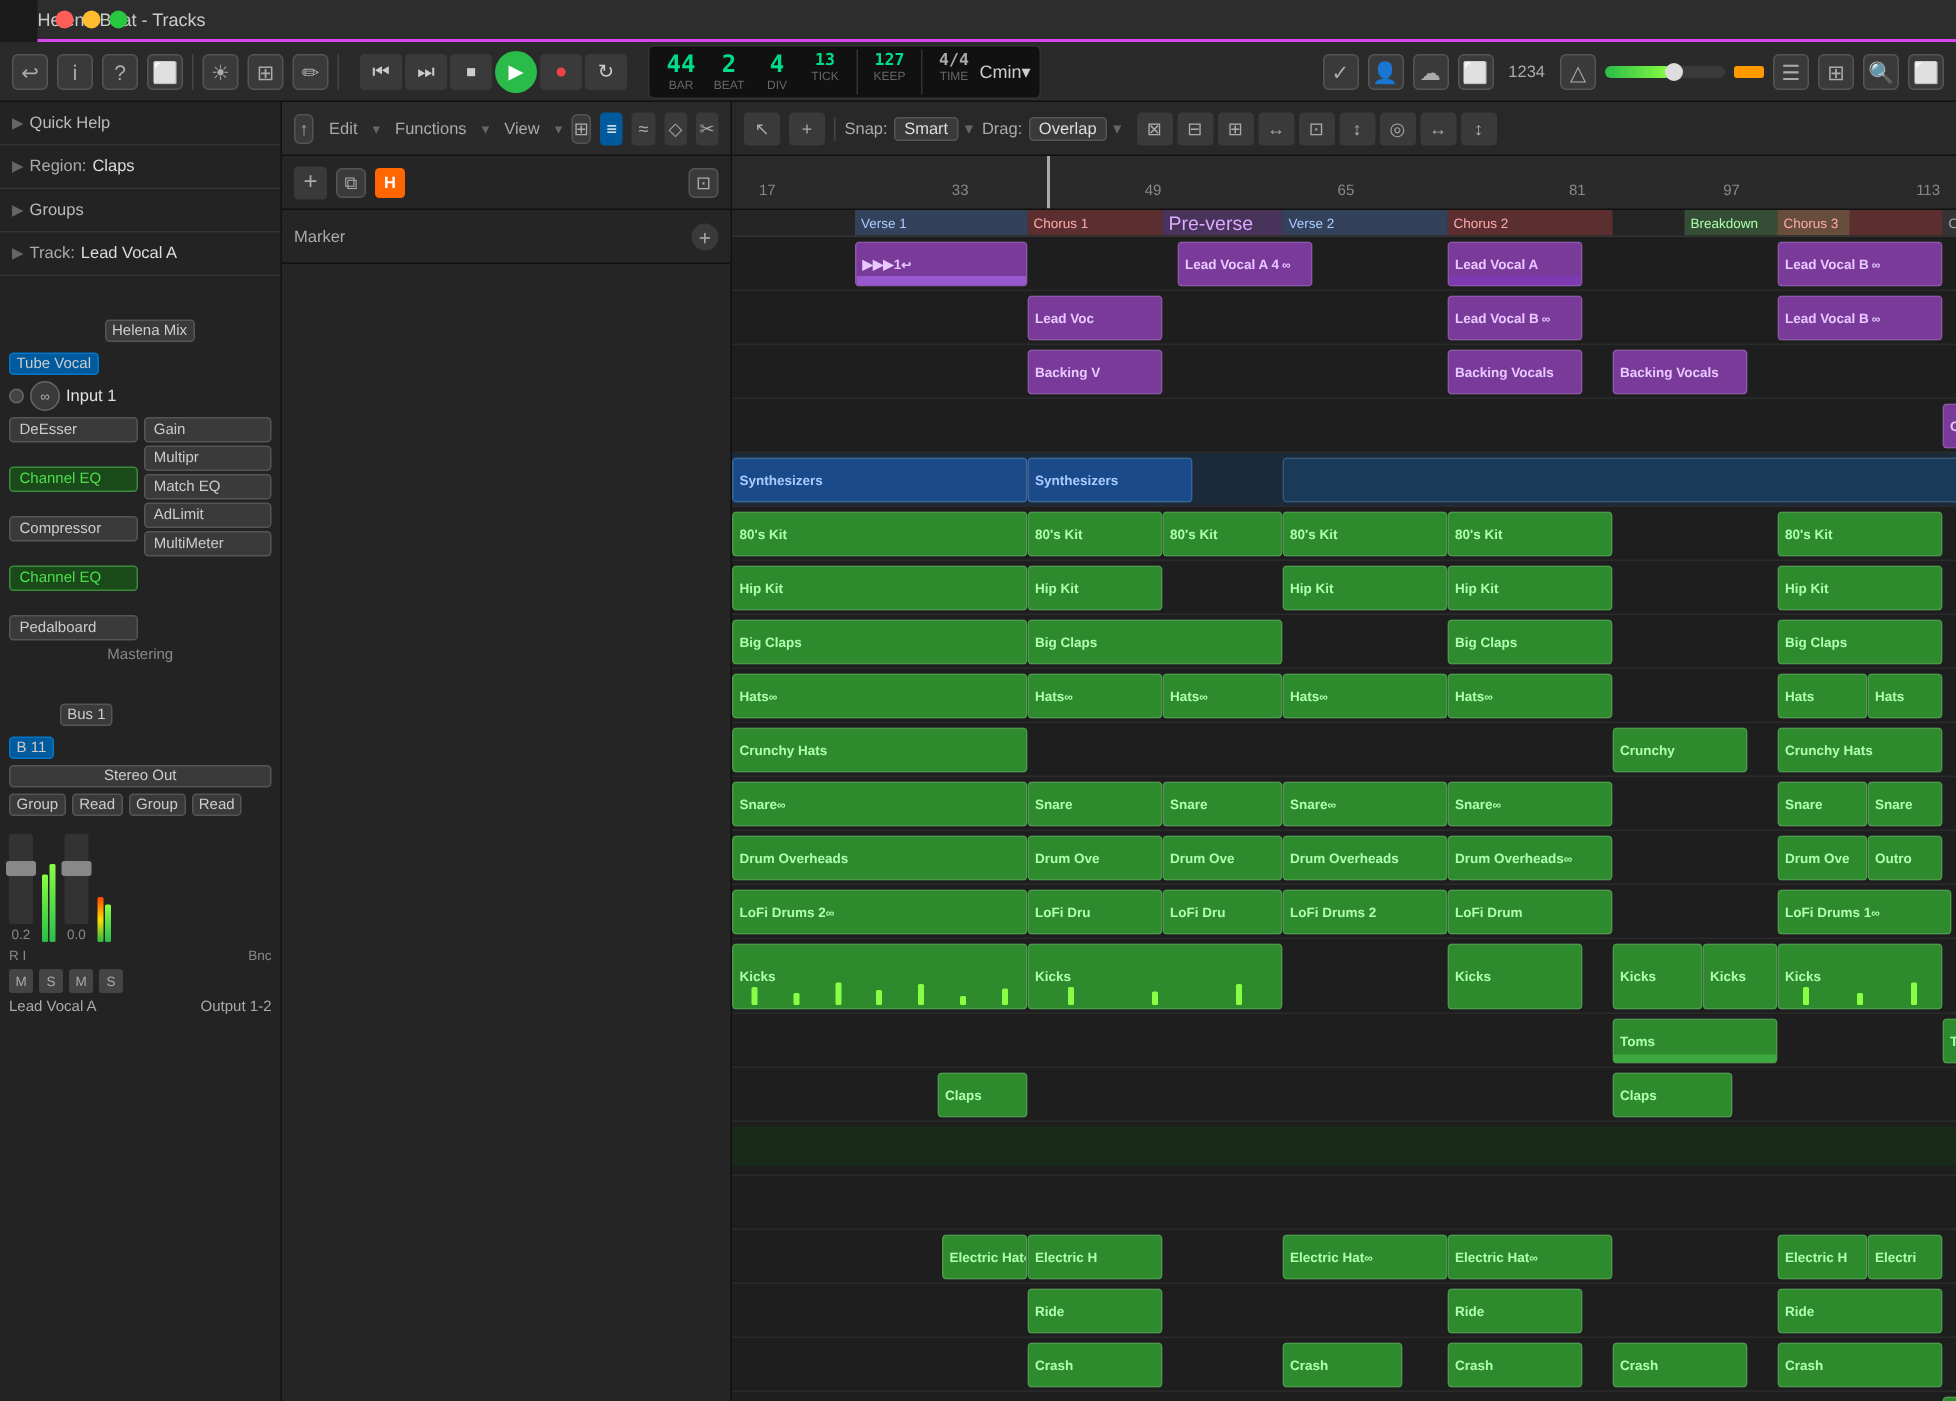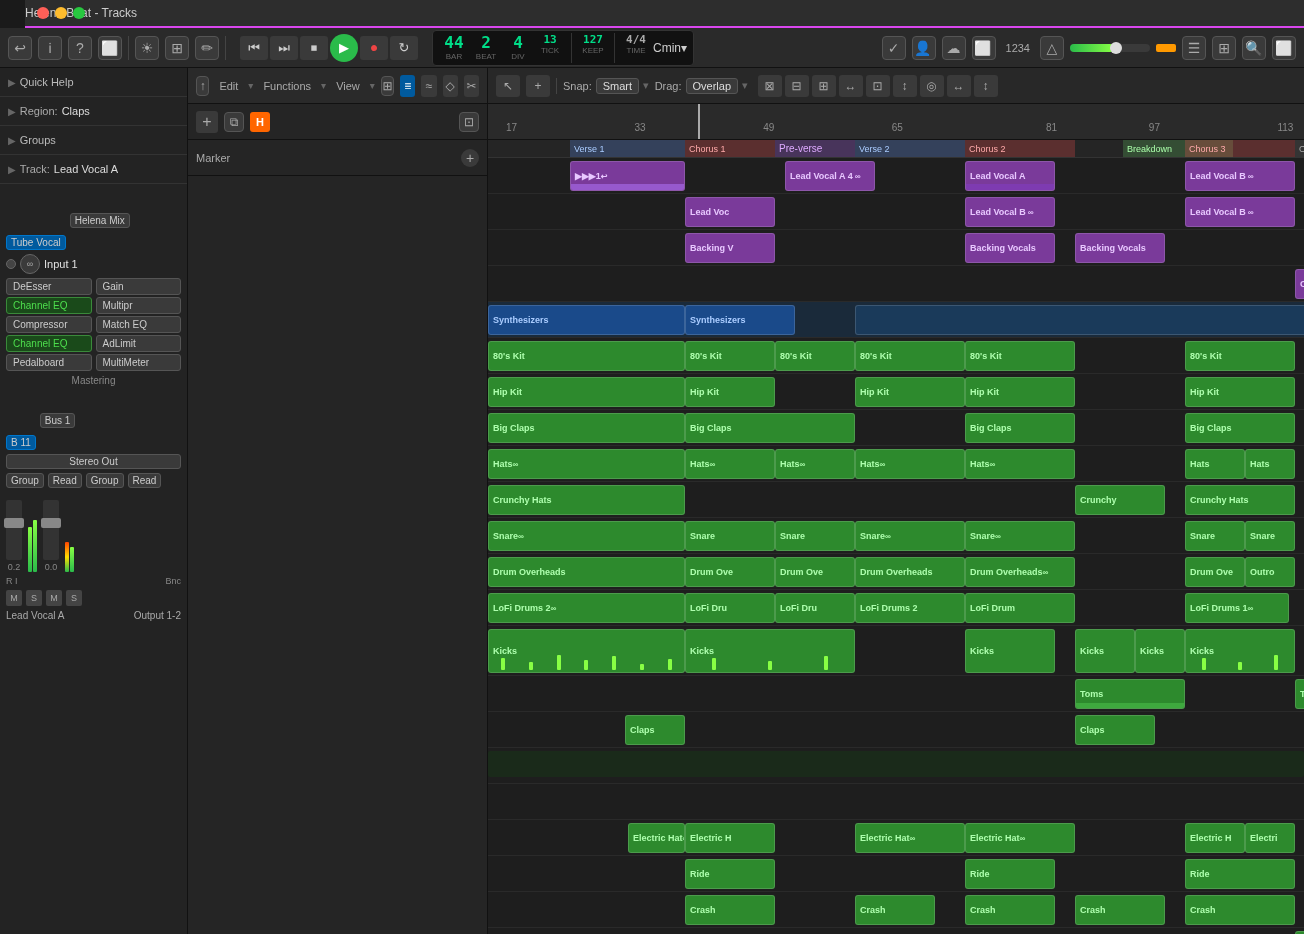--- a/index.html
+++ b/index.html
@@ -255,21 +255,21 @@
       </div>
 
 
       <div style="display:flex;align-items:center;gap:4px;">
         <div style="width:10px;height:10px;border-radius:50%;background:#444;border:1px solid #666;"></div>
         <div style="width:20px;height:20px;border-radius:50%;background:#3a3a3a;border:1px solid #666;display:flex;align-items:center;justify-content:center;font-size:9px;color:#aaa;">∞</div>
         <span>Input 1</span>
       </div>
 
       <div style="display:flex;gap:4px;">
-        <div style="display:flex;flex-direction:column;gap:2px;flex:1;">
+        <div style="display:flex;flex-direction:column;gap:16px;flex:1;">
           <div class="plugin-slot">DeEsser</div>
           <div class="plugin-slot active">Channel EQ</div>
           <div class="plugin-slot">Compressor</div>
           <div class="plugin-slot active">Channel EQ</div>
           <div class="plugin-slot">Pedalboard</div>
         </div>
         <div style="display:flex;flex-direction:column;gap:2px;flex:1;">
           <div class="plugin-slot">Gain</div>
           <div class="plugin-slot">Multipr</div>
           <div class="plugin-slot">Match EQ</div>
@@ -410,21 +410,21 @@
             <span class="ruler-mark" style="left: 652.857px;">97</span>
             <span class="ruler-mark" style="left: 781.429px;">113</span>
           </div>
 
         <div style="position:absolute;left:210px;top:0;width:2px;height:100%;background:#aaa;z-index:10;"></div>
       </div>
 
       <div class="marker-bar" style="height:18px;">
         <div style="position:absolute;left:82px;width:115px;background:rgba(100,150,255,0.25);height:100%;display:flex;align-items:center;padding:0 4px;font-size:9px;color:#aaccff;">Verse 1</div>
         <div style="position:absolute;left:197px;width:90px;background:rgba(255,80,80,0.25);height:100%;display:flex;align-items:center;padding:0 4px;font-size:9px;color:#ffaaaa;">Chorus 1</div>
-        <div style="position:absolute;left:287px;width:80px;background:rgba(180,100,255,0.25);height:100%;display:flex;align-items:center;padding:0 4px;font-size:10px;color:#ddaaff;">Pre-verse</div>
+        <div style="position:absolute;left:287px;width:80px;background:rgba(180,100,255,0.25);height:100%;display:flex;align-items:center;padding:0 4px;font-size:13px;color:#ddaaff;">Pre-verse</div>
         <div style="position:absolute;left:367px;width:110px;background:rgba(100,150,255,0.25);height:100%;display:flex;align-items:center;padding:0 4px;font-size:9px;color:#aaccff;">Verse 2</div>
         <div style="position:absolute;left:477px;width:110px;background:rgba(255,80,80,0.25);height:100%;display:flex;align-items:center;padding:0 4px;font-size:9px;color:#ffaaaa;">Chorus 2</div>
         <div style="position:absolute;left:587px;width:110px;background:rgba(100,200,100,0.25);height:100%;display:flex;align-items:center;padding:0 4px;font-size:9px;color:#aaffaa;margin-left:48px;">Breakdown</div>
         <div style="position:absolute;left:697px;width:110px;background:rgba(255,80,80,0.25);height:100%;display:flex;align-items:center;padding:0 4px;font-size:9px;color:#ffaaaa;">Chorus 3</div>
         <div style="position:absolute;left:807px;width:80px;background:rgba(100,100,100,0.25);height:100%;display:flex;align-items:center;padding:0 4px;font-size:9px;color:#aaaaaa;">Outro</div>
       </div>
 
       <div class="tracks-scroll" style="overflow-y:auto;overflow-x:hidden;">
 
         <div class="track-clips-row">
@@ -531,21 +531,21 @@
           <div class="clip clip-green" style="left:697px;width:60px;">Drum Ove</div>
           <div class="clip clip-green" style="left:757px;width:50px;">Outro</div>
         </div>
 
         <div class="track-clips-row">
           <div class="clip clip-green" style="left:0px;width:197px;">LoFi Drums 2 <span style="font-size:8px;">∞</span></div>
           <div class="clip clip-green" style="left:197px;width:90px;">LoFi Dru</div>
           <div class="clip clip-green" style="left:287px;width:80px;">LoFi Dru</div>
           <div class="clip clip-green" style="left:367px;width:110px;">LoFi Drums 2</div>
           <div class="clip clip-green" style="left:477px;width:110px;">LoFi Drum</div>
-          <div class="clip clip-green" style="left:697px;width:104px;">LoFi Drums 1 <span style="font-size:8px;">∞</span></div>
+          <div class="clip clip-green" style="left:697px;width:116px;">LoFi Drums 1 <span style="font-size:8px;">∞</span></div>
         </div>
 
         <div class="track-clips-row" style="height:50px;">
           <div class="clip clip-green" style="left:0px;width:197px;height:44px;">Kicks
             <div style="position:absolute;bottom:2px;left:0;right:0;display:flex;justify-content:space-around;align-items:flex-end;height:18px;">
               <div style="width:4px;height:12px;background:#88ff44;border-radius:1px;"></div>
               <div style="width:4px;height:8px;background:#88ff44;border-radius:1px;"></div>
               <div style="width:4px;height:15px;background:#88ff44;border-radius:1px;"></div>
               <div style="width:4px;height:10px;background:#88ff44;border-radius:1px;"></div>
               <div style="width:4px;height:14px;background:#88ff44;border-radius:1px;"></div>

